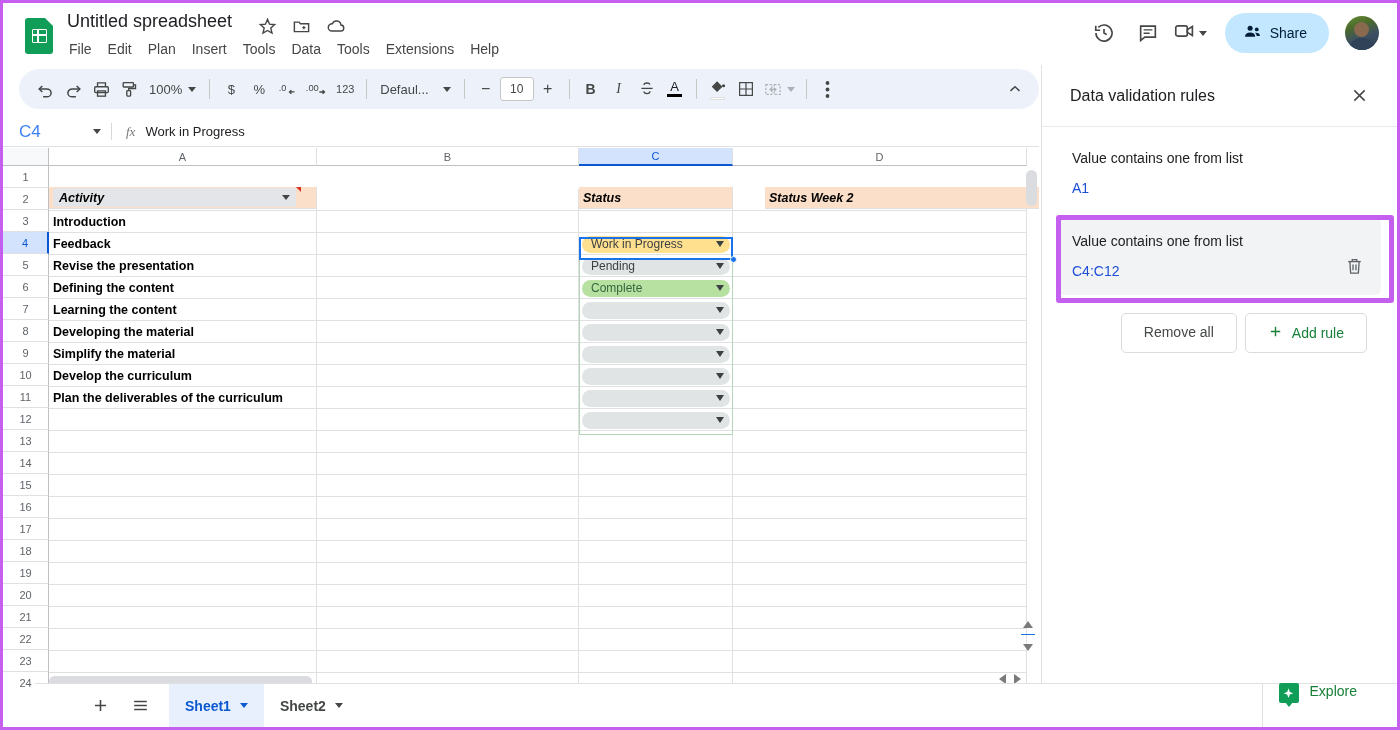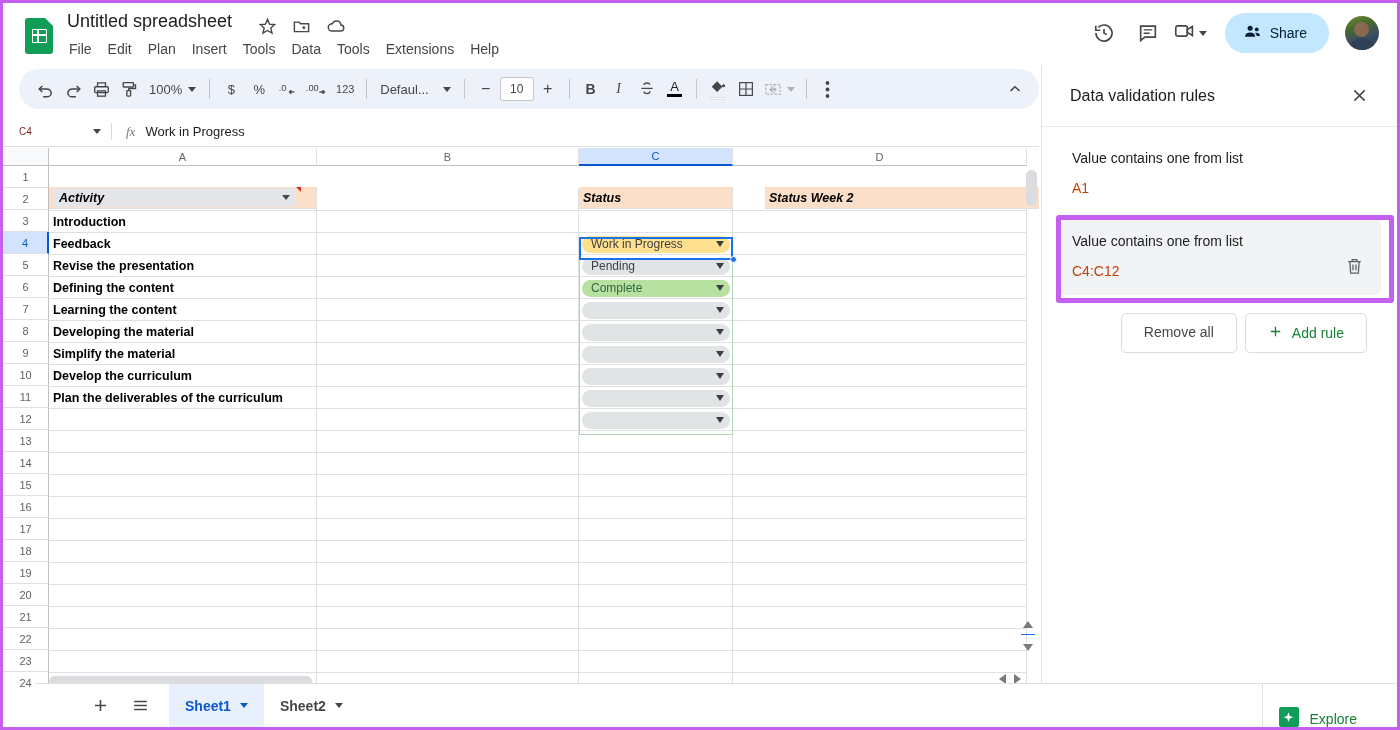--- a/index.html
+++ b/index.html
@@ -55,21 +55,21 @@
   .font-box { display:flex; align-items:center; gap:14px; padding:0 6px; font-size:13px; color:#444746; cursor:pointer; }
   .fs-field { width:34px; height:24px; border:1px solid #c4c7c5; border-radius:3px; display:flex;
       align-items:center; justify-content:center; font-size:12px; color:#444746; background:#fff; cursor:text;}
   .collapse-btn { position:absolute; right:10px; top:6px; width:28px; height:28px; display:flex;
       align-items:center; justify-content:center; cursor:pointer; }
 
   
   .formulabar { position:absolute; left:0; top:114px; width:1036px; height:30px; background:#fff;
       display:flex; align-items:center; border-bottom:1px solid #e0e0e0; }
   .namebox { width:108px; display:flex; align-items:center; justify-content:space-between;
-      padding:0 10px 0 16px; font-size:10px; color:#7f1d1d; cursor:pointer; }
+      padding:0 10px 0 16px; font-size:17px; color:#3b82f6; cursor:pointer; }
   .fbsep { width:1px; height:17px; background:#d9d9d9; }
   .fx { font-size:13px; font-style:italic; color:#77797c; margin:0 10px 0 14px; font-family:"Liberation Serif",serif; }
   .fvalue { font-size:13px; color:#202124; }
 
   
   .grid-wrap { position:absolute; left:0; top:145px; width:1036px; height:541px; background:#fff; overflow:hidden; }
   .corner { position:absolute; left:0; top:0; width:46px; height:18px; background:#f8f9fa; border-right:1px solid #c0c0c0; border-bottom:1px solid #c0c0c0; }
   .colhead { position:absolute; top:0; height:18px; background:#fff; border-right:1px solid #e0e0e0;
       border-bottom:1px solid #c0c0c0; font-size:11px; color:#5f6368; display:flex; align-items:center; justify-content:center; cursor:pointer; }
   .colhead.sel { background:#d3e3fd; color:#0b57d0; border-bottom:2px solid #0b57d0; }
@@ -107,37 +107,37 @@
 
   
   .panel { position:absolute; right:0; top:62px; width:356px; height:624px; background:#fff; border-left:1px solid #e0e0e0; }
   .panel-head { height:62px; display:flex; align-items:center; justify-content:space-between;
       padding:0 26px 0 28px; border-bottom:1px solid #e8eaed; }
   .panel-title { font-size:16px; color:#202124; }
   .panel-close { width:24px;height:24px; display:flex;align-items:center;justify-content:center; cursor:pointer; }
   .rule { margin:0 16px; padding:14px 14px 16px 14px; border-radius:6px; position:relative; cursor:pointer; }
   .rule.hl { background:#f1f3f4; }
   .rule-title { font-size:14px; color:#202124; line-height:18px; max-width:185px; }
-  .rule-range { font-size:14px; color:#c2410c; margin-top:13px; }
+  .rule-range { font-size:14px; color:#1d4ed8; margin-top:13px; }
   .trash { position:absolute; right:16px; top:38px; cursor:pointer; }
   .hl-outline { position:absolute; left:14px; top:0; width:338px; height:0; border:5px solid #c45ff0; border-radius:3px; pointer-events:none; }
   .panel-btns { display:flex; gap:8px; justify-content:flex-end; padding:18px 30px 0 0; }
   .pbtn { border:1px solid #dadce0; border-radius:5px; font-size:14px; padding:10px 22px; background:#fff; cursor:pointer; }
   .pbtn.grey { color:#444746; }
   .pbtn.green { color:#188038; display:flex; align-items:center; gap:9px; }
 
   
   .bottombar { position:absolute; left:0; bottom:0; width:1394px; height:44px; background:#fff;
       border-top:1px solid #e0e0e0; display:flex; align-items:center;margin-left:32px; }
   .bb-icon { width:34px; height:34px; display:flex; align-items:center; justify-content:center;
       border-radius:50%; cursor:pointer; color:#444746; }
   .sheet-tab { display:flex; align-items:center; gap:9px; height:44px; padding:0 16px; font-size:14px;
       font-weight:bold; color:#444746; cursor:pointer; }
   .sheet-tab.active { background:#e8f0fe; color:#0b57d0; }
-  .explore { position:absolute; right:56px; bottom:0; height:44px; display:flex; align-items:flex-end;
+  .explore { position:absolute; right:56px; bottom:0; height:44px; display:flex; align-items:flex-start;
       gap:11px; padding:0 16px; border-left:1px solid #e0e0e0; cursor:pointer; }
   .explore-ico { width:20px; height:20px; background:#0f9d58; border-radius:2px; position:relative;
       display:flex; align-items:center; justify-content:center; }
   .explore-ico:after { content:""; position:absolute; bottom:-4px; left:6px; width:0;height:0;
       border-left:4px solid transparent; border-right:4px solid transparent; border-top:5px solid #0f9d58; }
   .explore-txt { font-size:14px; color:#188038; }
   .bb-collapse { position:absolute; right:10px; bottom:10px; width:24px;height:24px;
       display:flex;align-items:center;justify-content:center; cursor:pointer; color:#444746; }
 </style>
 </head>

